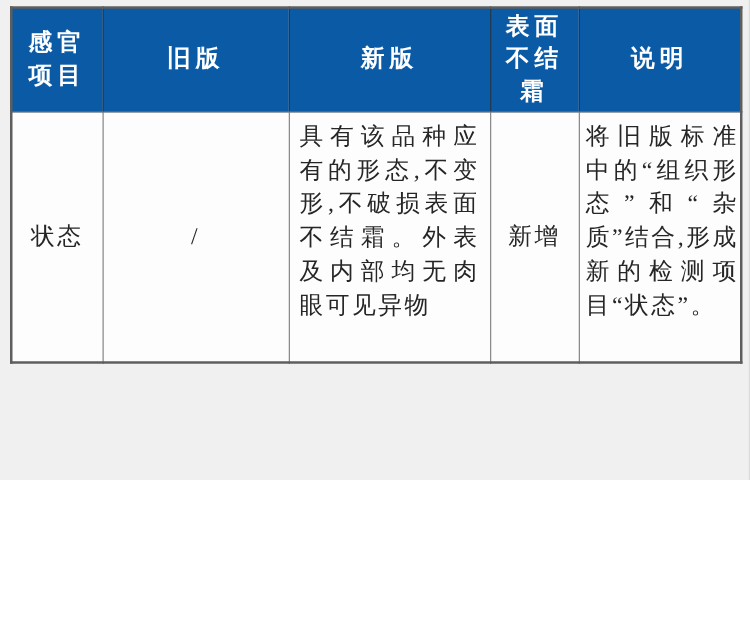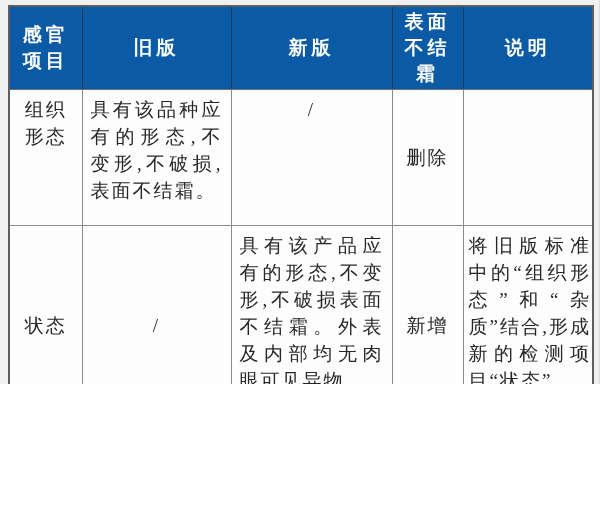--- a/index.html
+++ b/index.html
@@ -75,29 +75,22 @@
     <thead>
       <tr>
         <th>感官项目</th>
         <th>旧版</th>
         <th>新版</th>
         <th>表面不结霜</th>
         <th>说明</th>
       </tr>
     </thead>
     <tbody>
-      <tr class="r1">
-        <td class="v-top ta-c">组织形态</td>
-        <td class="v-top ta-j">具有该品种应有的形态,不变形,不破损,表面不结霜。</td>
-        <td class="v-top ta-c">/</td>
-        <td class="v-mid ta-c">删除</td>
-        <td class="v-top ta-j pad-sm"></td>
-      </tr>
       <tr class="r3">
         <td class="v-mid ta-c">状态</td>
         <td class="v-mid ta-c">/</td>
-        <td class="v-top ta-j">具有该产品应有的形态,不变形,不破损表面不结霜。外表及内部均无肉眼可见异物</td>
+        <td class="v-top ta-j">具有该品种应有的形态,不变形,不破损表面不结霜。外表及内部均无肉眼可见异物</td>
         <td class="v-mid ta-c">新增</td>
         <td class="v-top ta-j pad-sm">将旧版标准中的“组织形态”和“杂质”结合,形成新的检测项目“状态”。</td>
       </tr>
     </tbody>
   </table>
 </div>
 
 </body></html>

